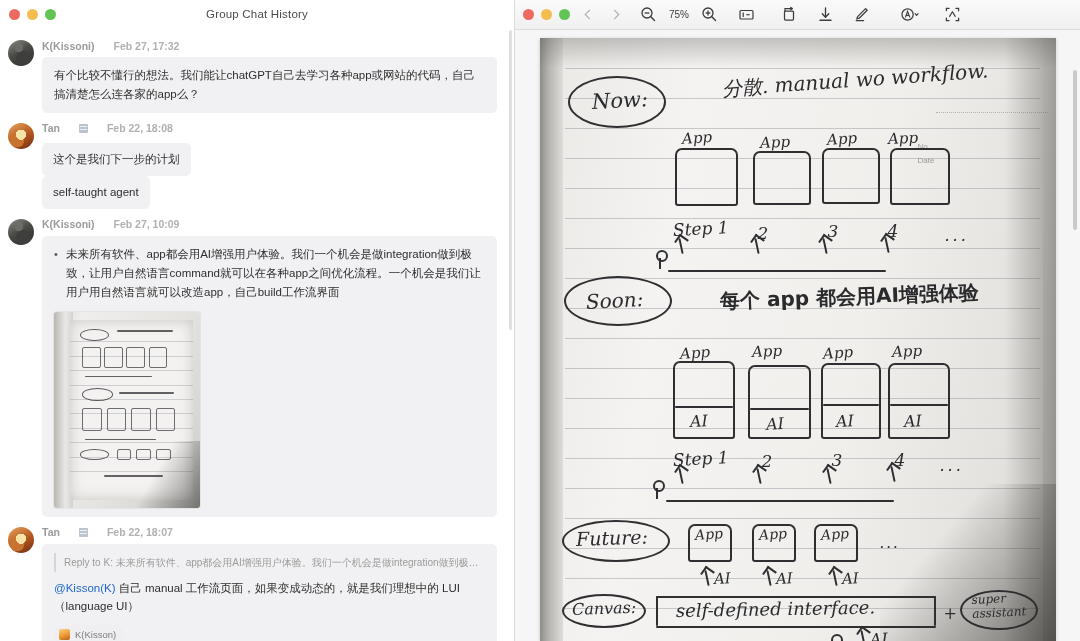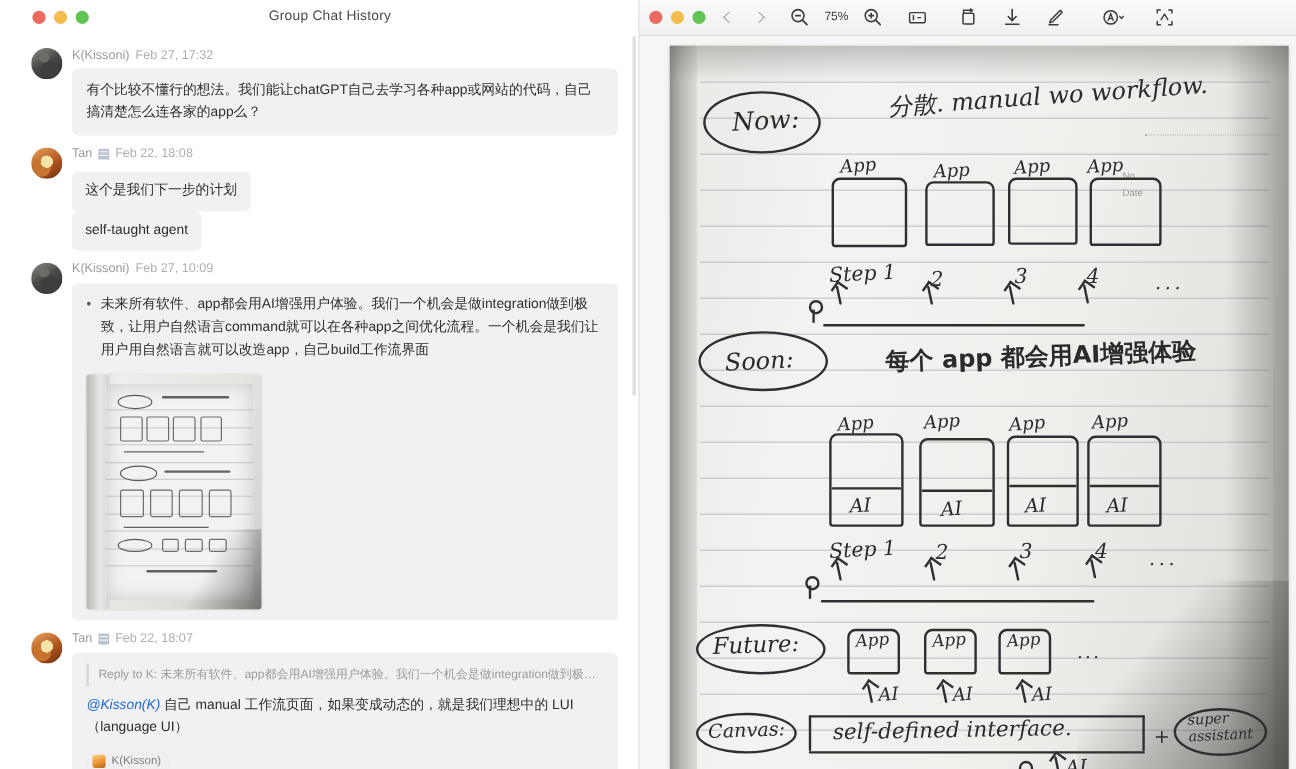--- a/index.html
+++ b/index.html
@@ -2,21 +2,21 @@
 <html><head>
 <meta charset="utf-8">
 <style>
   * { box-sizing: border-box; margin: 0; padding: 0; }
   html, body {
     width: 1080px; height: 641px;
     overflow: hidden;
     font-family: "Liberation Sans", "DejaVu Sans", sans-serif;
     background: #ffffff;
   }
-  #root { position: relative; width: 1080px; height: 641px; display: flex; padding-left: 18px; }
+  #root { position: relative; width: 1080px; height: 641px; display: flex; }
 
   
   .chat-window {
     position: relative;
     width: 514px; height: 641px;
     background: #ffffff;
     overflow: hidden;
     flex: 0 0 514px;
   }
   .chat-titlebar {
@@ -59,22 +59,22 @@
       linear-gradient(150deg,#8d8d88 0%, #4a4a47 45%, #2b2b29 100%);
   }
   .avatar.ava-warm {
     background:
       radial-gradient(circle at 50% 45%, #f6e3a8 0 26%, rgba(0,0,0,0) 27%),
       radial-gradient(circle at 35% 65%, #c8732f 0 30%, rgba(0,0,0,0) 31%),
       linear-gradient(150deg,#e8a75c 0%, #b3561f 55%, #6e2e12 100%);
   }
   .msg-col { flex: 1 1 auto; min-width: 0; }
   .msg-head {
-    display: flex; align-items: center; gap: 5px;
-    height: 15px; margin-bottom: 4px;
+    display: flex; align-items: center; gap: 19px;
+    height: 15px; margin-bottom: 4px; font-weight: bold;
   }
   .sender { font-size: 10.5px; color: #9a9a9a; }
   .plat-icon {
     width: 9px; height: 9px; border-radius: 1px;
     background: #b9c4cf; position: relative;
     display: inline-block;
   }
   .plat-icon::after {
     content:""; position: absolute; left: 1px; right: 1px; top: 2px; height: 1px;
     background: #eef2f6; box-shadow: 0 3px 0 #eef2f6;
@@ -138,21 +138,21 @@
     border-left: 2px solid #d6d6d8;
     padding: 2px 0 2px 8px;
     margin-bottom: 7px;
     font-size: 10px;
     color: #9b9b9b;
     line-height: 1.5;
     white-space: nowrap; overflow: hidden; text-overflow: ellipsis;
     max-width: 430px;
   }
   .reply-main { font-size: 11.5px; color: #2e2e2e; line-height: 1.6; }
-  .mention { color: #1f66d0; font-style: italic; }
+  .mention { color: #1f66d0; }
   .reaction {
     margin-top: 9px;
     display: inline-flex; align-items: center; gap: 5px;
     background: #efeff1; border-radius: 9px;
     padding: 2px 8px 2px 5px;
   }
   .reaction .emoji {
     width: 11px; height: 11px; border-radius: 2px;
     background: linear-gradient(160deg,#ffd27d,#e8912f 60%,#b2641c);
     display: inline-block;

